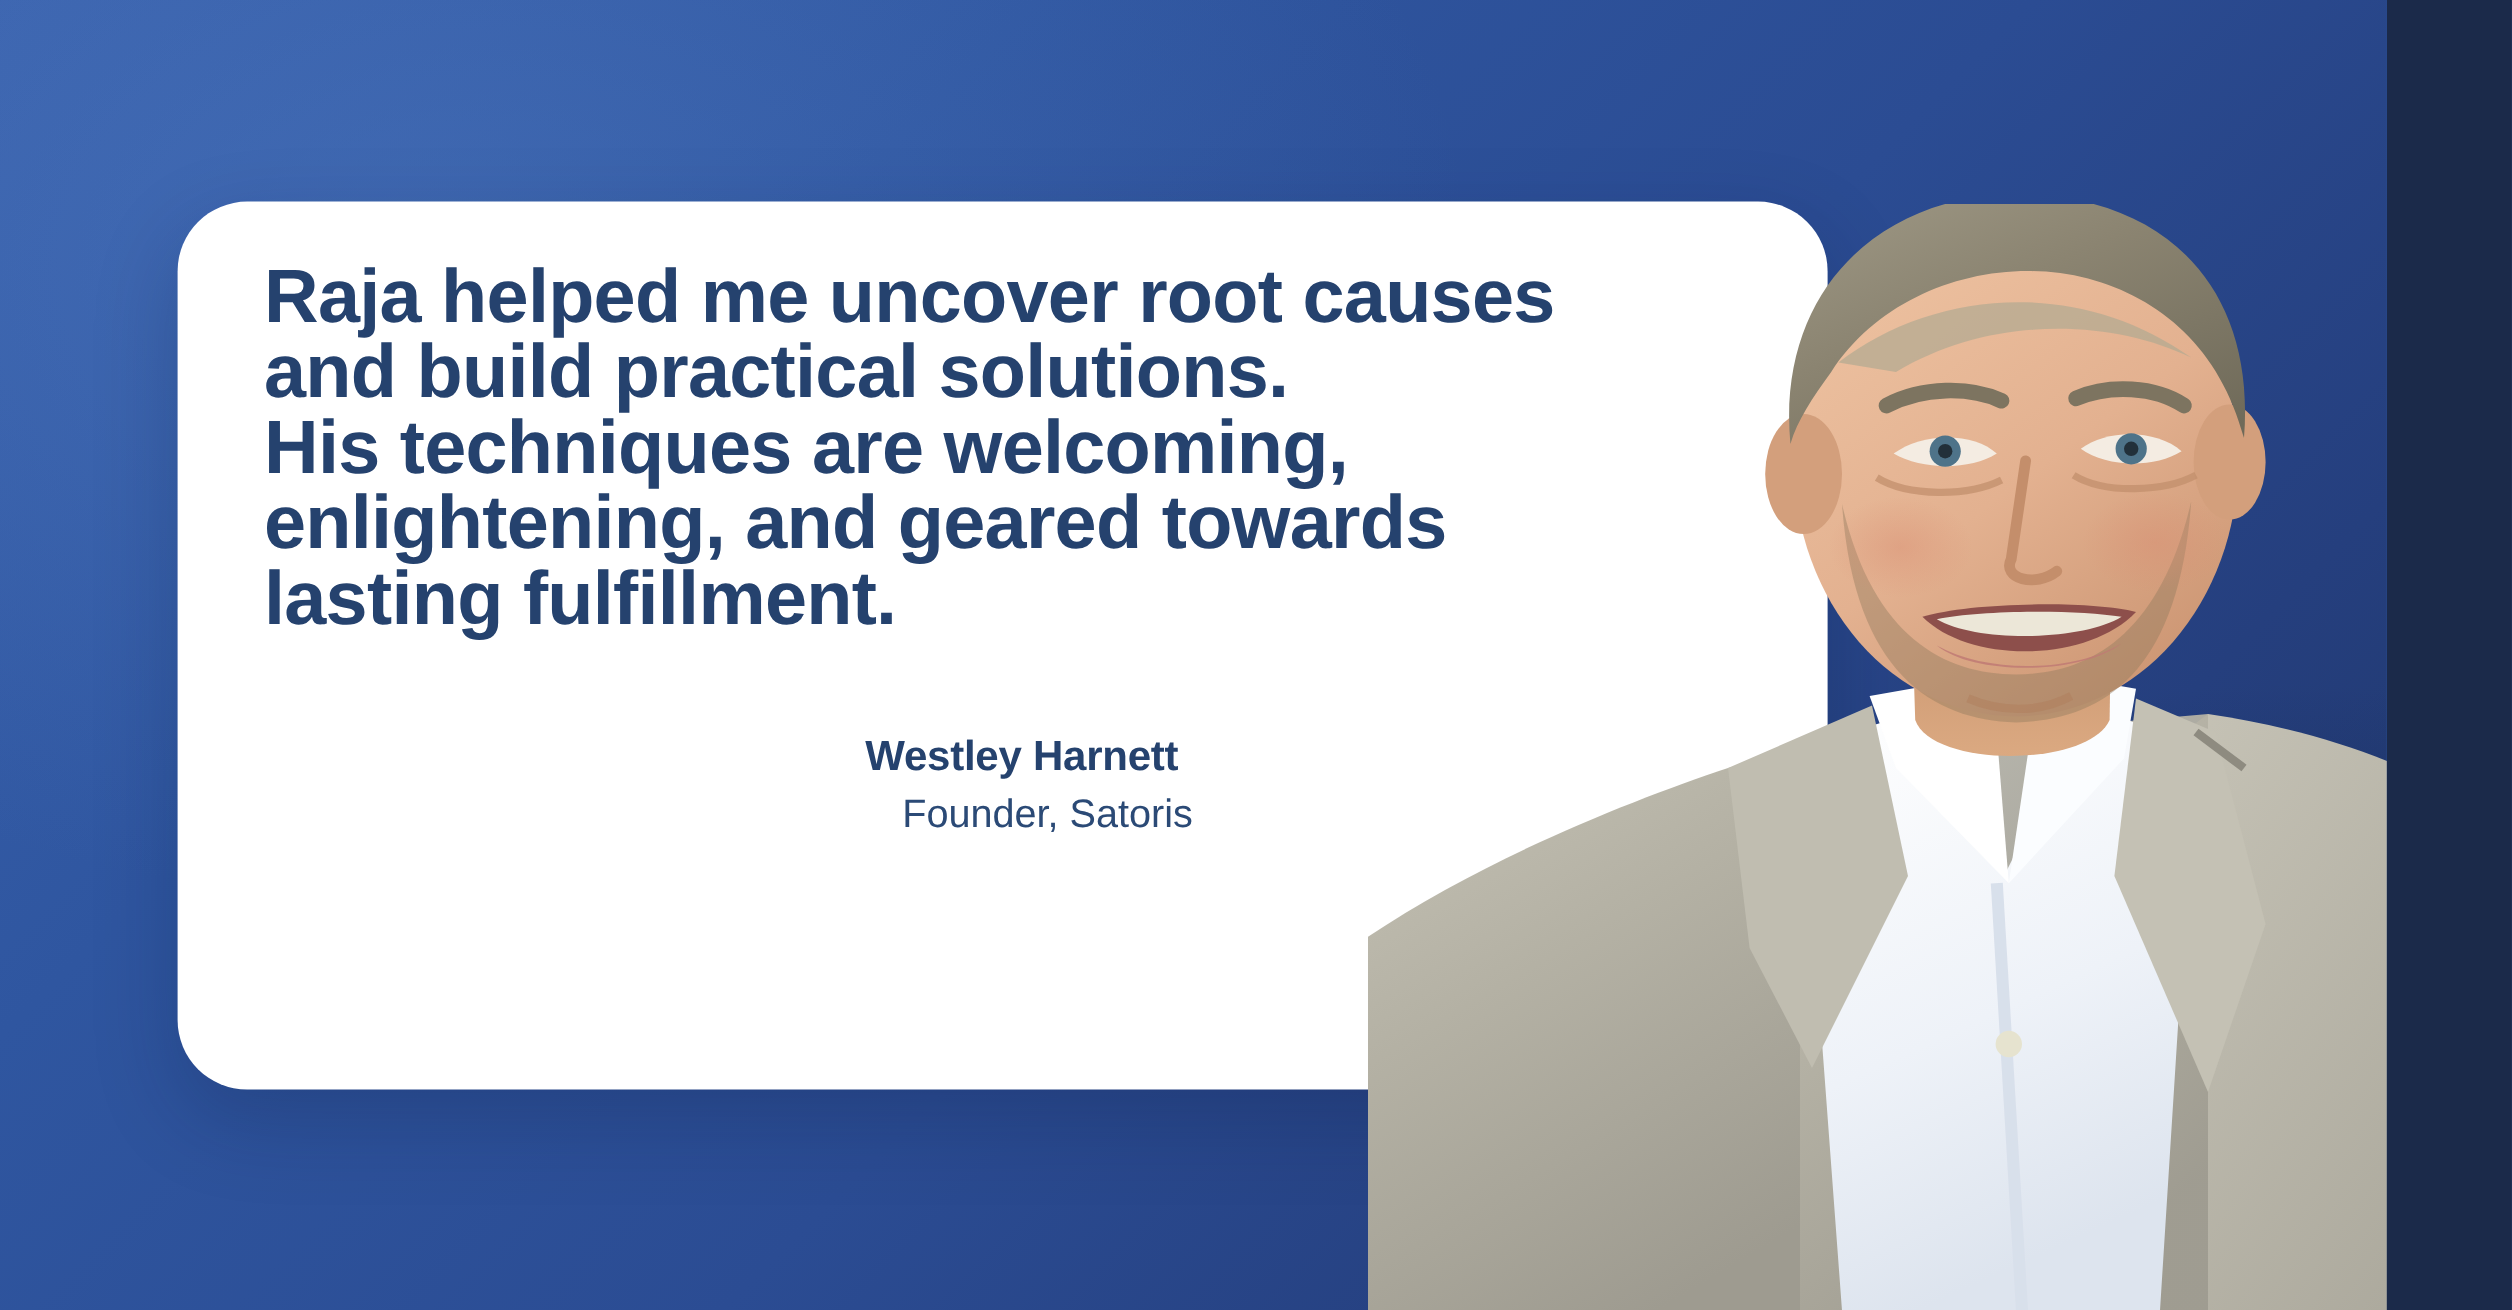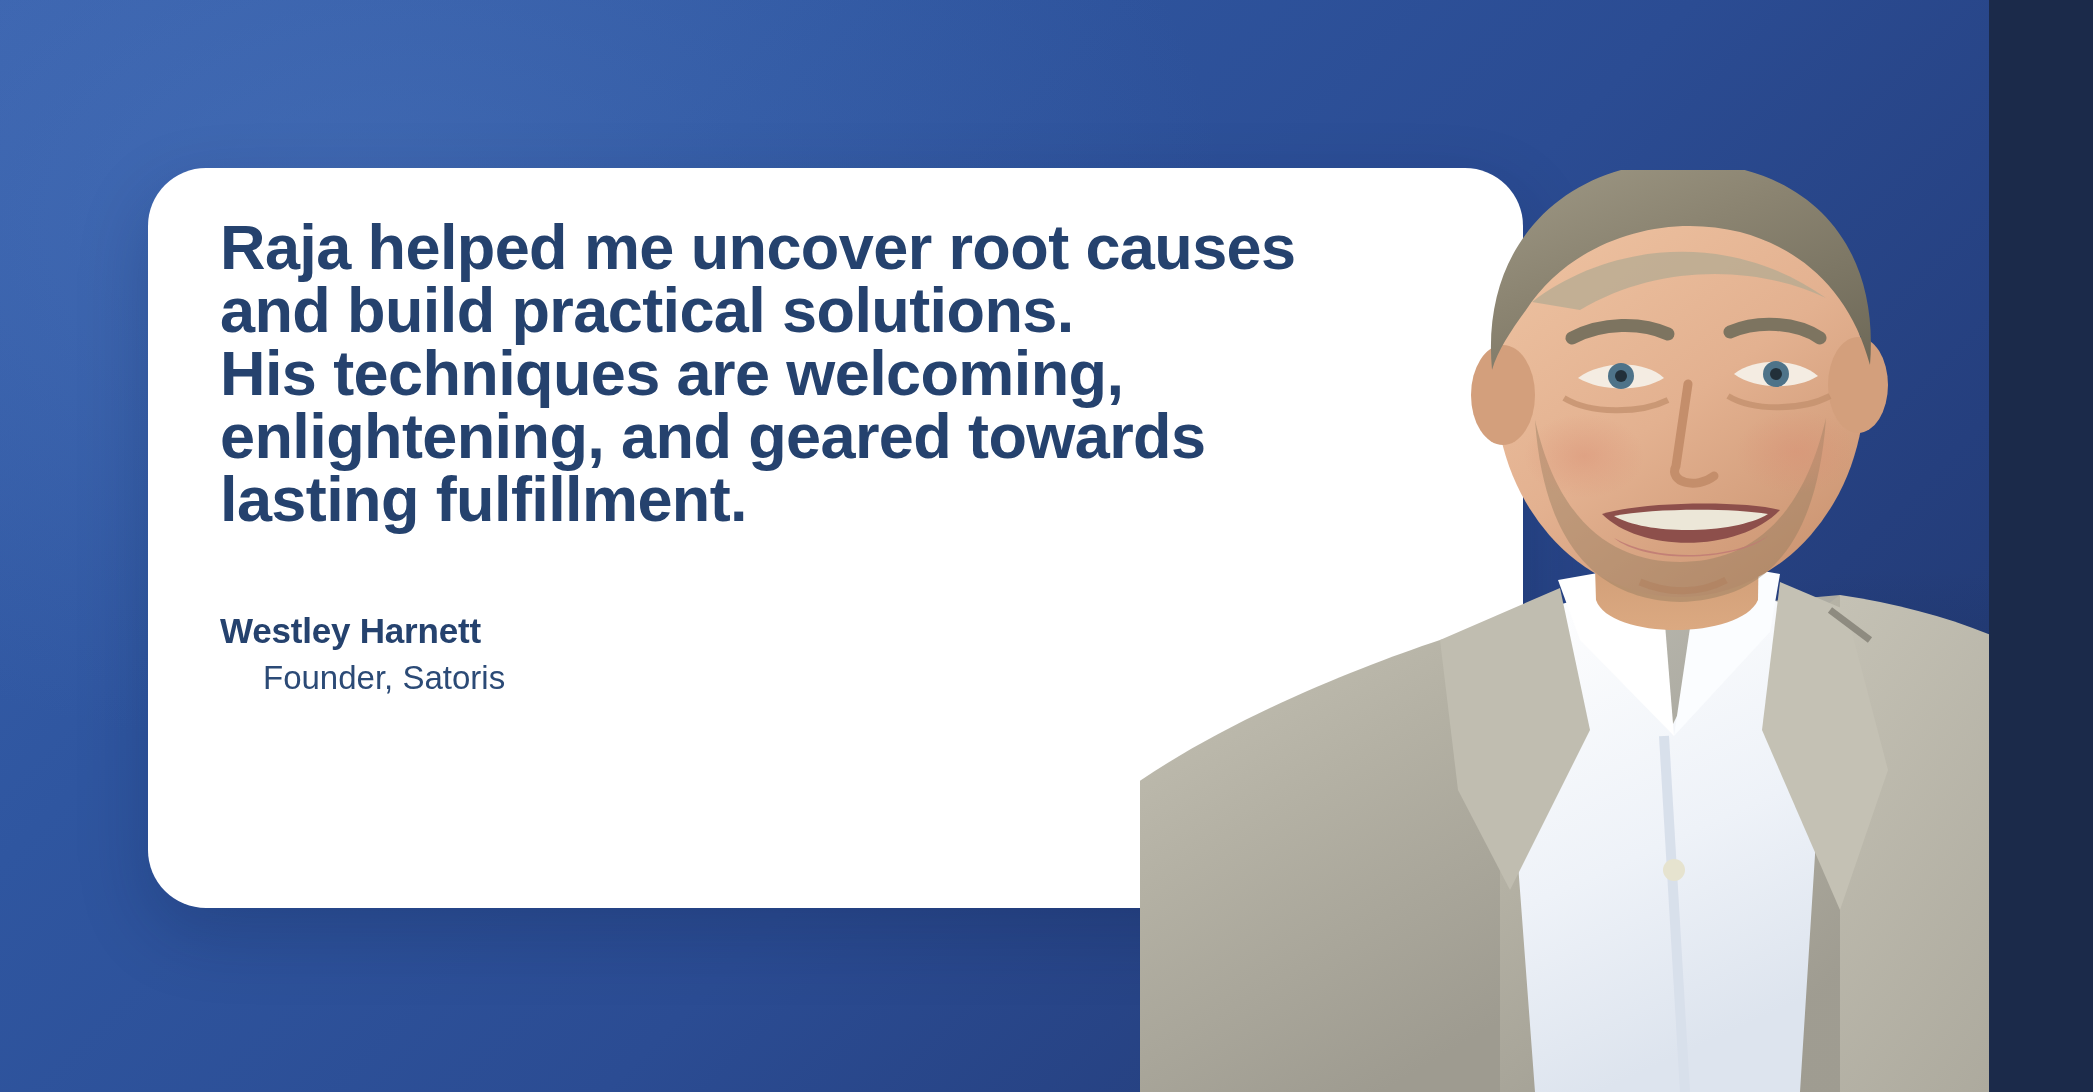--- a/index.html
+++ b/index.html
@@ -57,20 +57,21 @@
     font-size: 63px;
     font-weight: 700;
     line-height: 1.0;
     letter-spacing: -0.6px;
     margin: 0;
     white-space: pre-line;
   }
 
   .attribution {
     margin-top: 78px;
+    text-align: center;
   }
 
   .attrib-name {
     color: #25426e;
     font-size: 35px;
     font-weight: 700;
     letter-spacing: -0.2px;
     line-height: 1.25;
   }
 

